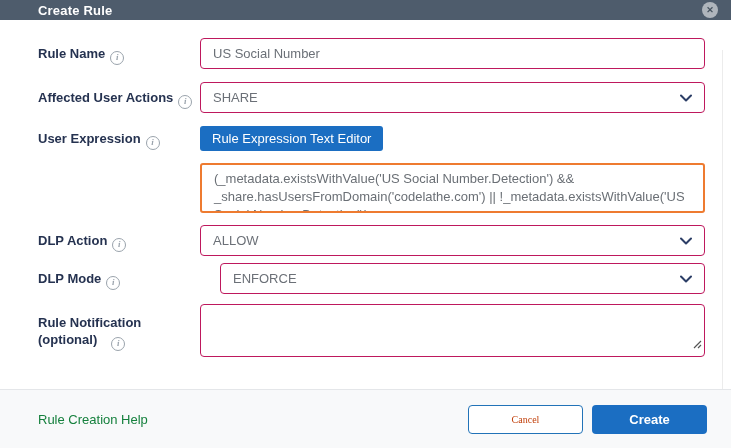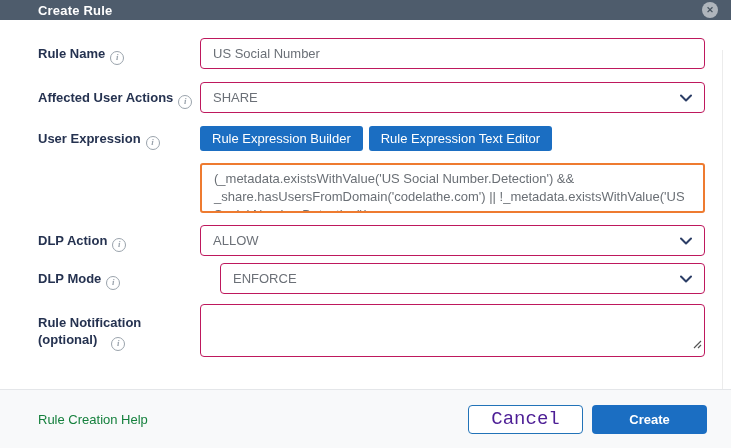--- a/index.html
+++ b/index.html
@@ -50,21 +50,21 @@
   .mb7  { margin-bottom:7px; }
   .mb10 { margin-bottom:10px;gap:20px; }
   .btn-row { display:flex; gap:6px; }
 
   
   .modal-footer { position:absolute; left:0; bottom:0; width:731px; height:59px; background:#f8f9fa;
                   border-top:1px solid #e4e6e9; display:flex; align-items:center; padding:0 24px 0 38px; }
   .help-link { color:#15803d; font-size:13px; cursor:pointer; text-decoration:none; }
   .footer-spacer { flex:1; }
   .btn-cancel { width:115px; height:29px; border:1px solid #2273b8; border-radius:4px; background:#fff;
-                color:#4c1d95; font-size:19px; font-family:Liberation Mono, monospace; cursor:pointer; }
+                color:#c2410c; font-size:10px; font-family:Liberation Serif, serif; cursor:pointer; }
   .btn-create { width:115px; height:29px; border:none; border-radius:4px; background:#1b6ec2;
                 color:#ffffff; font-size:13px; font-weight:700; font-family:"Liberation Sans", sans-serif;
                 margin-left:9px; cursor:pointer; }
 </style>
 </head>
 <body>
 
 <div class="modal">
 
   <div class="modal-header">
@@ -106,21 +106,20 @@
       </div>
     </div>
 
     <div class="row mb12">
       <div class="row-label" style="padding-top:4px;">
         <span>User Expression</span><span class="info">
             <span>i</span>
           </span>
       </div>
       <div class="row-control btn-row">
-        <button class="btn-blue">Rule Expression Builder</button>
         <button class="btn-blue">Rule Expression Text Editor</button>
       </div>
     </div>
 
     <div class="row mb8">
       <div class="row-label"></div>
       <div class="row-control">
         <textarea class="expr-area" spellcheck="false" style="">(_metadata.existsWithValue('US Social Number.Detection') &amp;&amp; _share.hasUsersFromDomain('codelathe.com') || !_metadata.existsWithValue('US Social Number.Detection'))</textarea>
       </div>
     </div>

